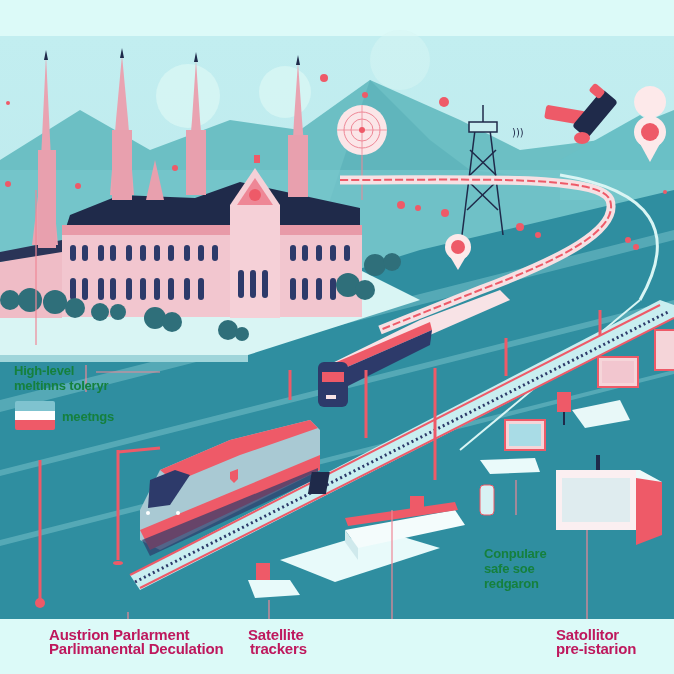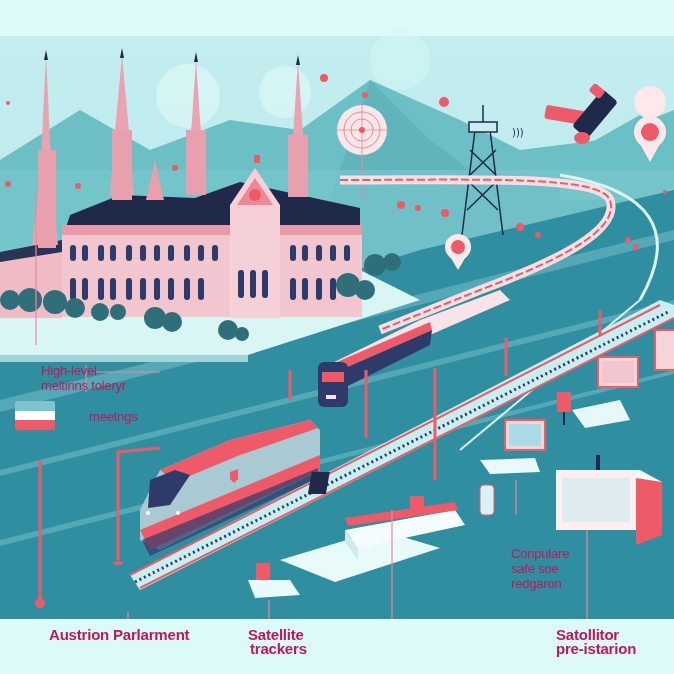--- a/index.html
+++ b/index.html
@@ -3,21 +3,21 @@
   <meta charset="utf-8">
   <style>
     * { margin: 0; padding: 0; box-sizing: border-box; }
     html, body { width: 674px; height: 674px; overflow: hidden; background: #dcfaf8; }
     .scene { position: relative; width: 674px; height: 674px; overflow: hidden; font-family: "Liberation Sans", sans-serif; }
     .sky { position: absolute; left: 0; top: 0; width: 674px; height: 36px; background: #dcfaf8; }
     .sky2 { position: absolute; left: 0; top: 36px; width: 674px; height: 300px; background: linear-gradient(#c2eef0, #bde8ec); }
     svg.art { position: absolute; left: 0; top: 0; }
     .caption-bar { position: absolute; left: 0; top: 619px; width: 674px; height: 55px; background: #dcfaf8; }
     .cap { position: absolute; color: #be185d; font-weight: bold; font-size: 15px; line-height: 14px; letter-spacing: -0.2px; }
-    .on-teal { position: absolute; color: #be185d; font-weight: normal; font-size: 13px; line-height: 15px; letter-spacing: -0.2px; margin-left: 27px; }
+    .on-teal { position: absolute; color: #15803d; font-weight: bold; font-size: 13px; line-height: 15px; letter-spacing: -0.2px; }
     .flag { position: absolute; left: 15px; top: 401px; width: 40px; height: 29px; border-radius: 2px; overflow: hidden; }
     .flag div { height: 33.33%; }
   </style>
 </head>
 <body>
 
 <div class="scene">
   <div class="sky"></div>
   <div class="sky2"></div>
 
@@ -296,20 +296,21 @@
   <div class="on-teal" style="left:14px; top:363px;">High-level</div>
   <div class="on-teal" style="left:14px; top:378px;text-align:center;">meltinns toleryr</div>
 
   <div class="on-teal" style="left:484px; top:546px;">Conpulare</div>
   <div class="on-teal" style="left:484px; top:561px;">safe soe</div>
   <div class="on-teal" style="left:484px; top:576px;">redgaron</div>
 
   <div class="caption-bar"></div>
 
   <div class="cap" style="left:49px; top:628px;">Austrion Parlarment</div>
+  <div class="cap" style="left:49px; top:642px;">Parlimanental Deculation</div>
 
   <div class="cap" style="left:248px; top:628px;">Satellite</div>
   <div class="cap" style="left:250px; top:642px;">trackers</div>
 
 
   <div class="cap" style="left:556px; top:628px;">Satollitor</div>
   <div class="cap" style="left:556px; top:642px;">pre-istarion</div>
 </div>
 
 </body></html>

